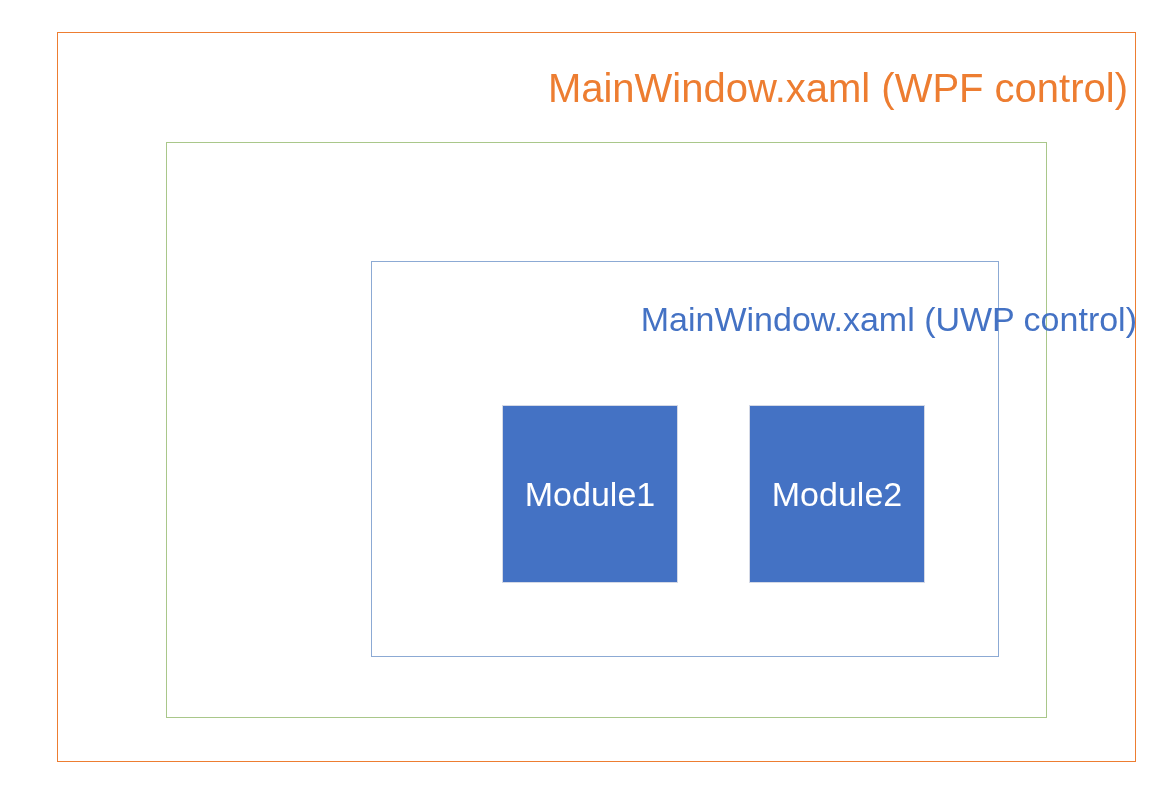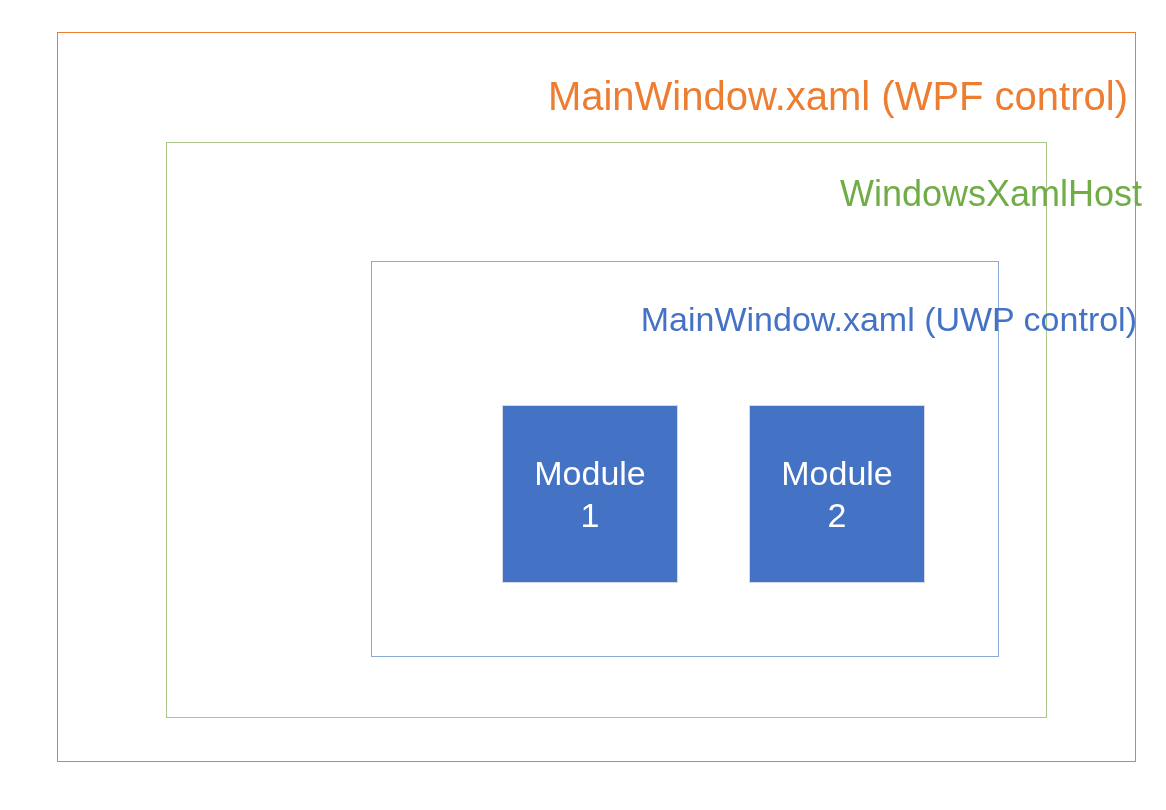--- a/index.html
+++ b/index.html
@@ -57,21 +57,20 @@
     white-space: nowrap;
     font-weight: 400;
     line-height: 1;
   }
 
   #caption-wpf {
     right: 38px;
     top: 68px;
     font-size: 40px;
     color: #ED7D31;
-    margin-top: 8px;
   }
 
   #caption-host {
     right: 24px;
     top: 176px;
     font-size: 36px;
     color: #70AD47;
   }
 
   #caption-uwp {
@@ -83,21 +82,21 @@
 
   
   .module-box {
     position: absolute;
     box-sizing: border-box;
     width: 176px;
     height: 178px;
     background: #4472C4;
     border: 1px solid #D4D9E6;
     display: flex;
-    flex-direction: column;
+    flex-direction: row;
     align-items: center;
     justify-content: center;
     color: #ffffff;
     font-size: 34px;
     line-height: 1.24;
     text-align: center;
   }
 
   #module-box-1 { left: 502px; top: 405px; }
   #module-box-2 { left: 749px; top: 405px; }
@@ -106,21 +105,20 @@
 </style>
 </head>
 <body>
 
 <div id="canvas">
 
   <div class="frame" id="frame-wpf"></div>
   <div class="caption" id="caption-wpf">MainWindow.xaml (WPF control)</div>
 
   <div class="frame" id="frame-host"></div>
-  <div class="caption" id="caption-host">WindowsXamlHost</div>
 
   <div class="frame" id="frame-uwp"></div>
   <div class="caption" id="caption-uwp">MainWindow.xaml (UWP control)</div>
 
   <div class="module-box" id="module-box-1">
     <span class="module-line">Module</span>
     <span class="module-line">1</span>
   </div>
 
   <div class="module-box" id="module-box-2">

